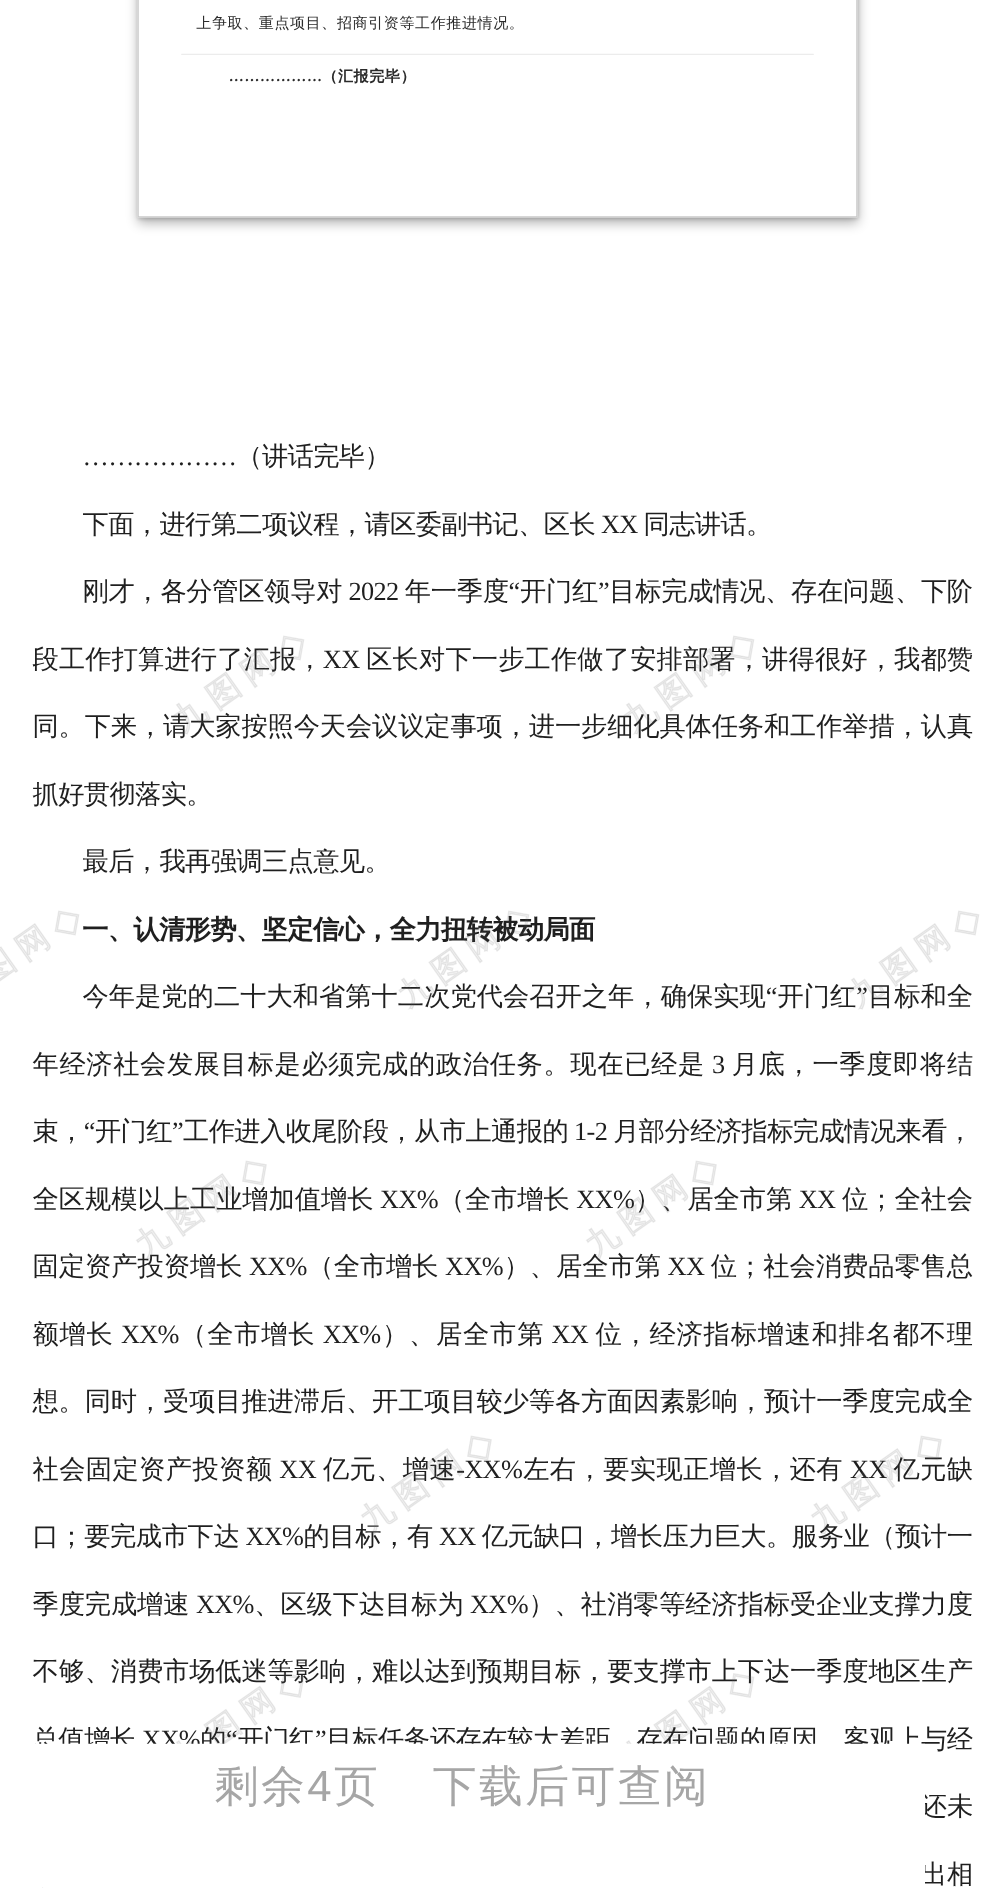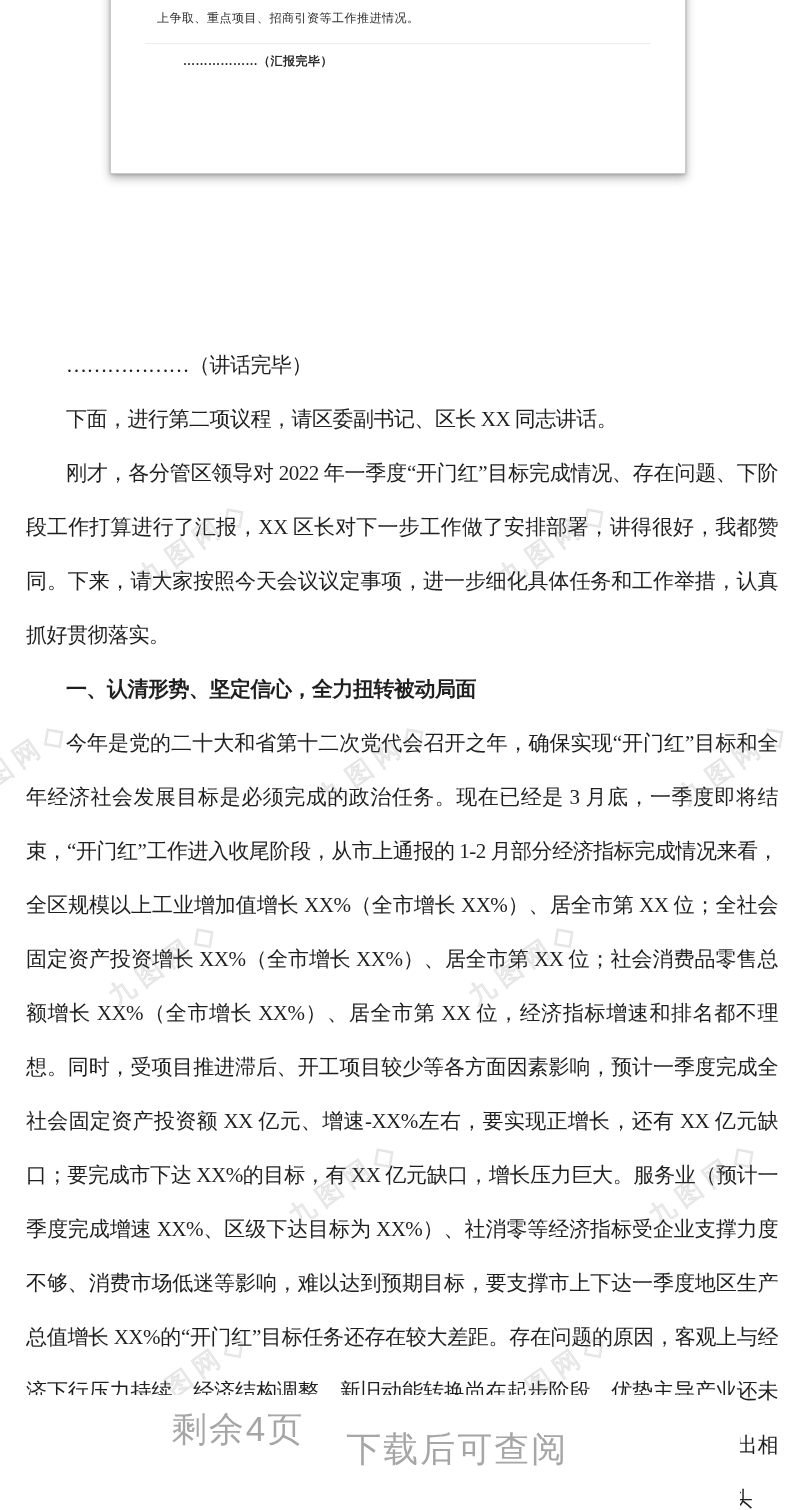--- a/index.html
+++ b/index.html
@@ -80,21 +80,21 @@
     display: flex;
     justify-content: center;
     align-items: flex-start;
     padding-top: 11px;
     box-sizing: border-box;
     font-family: "Liberation Sans", "DejaVu Sans", sans-serif;
     font-size: 35px;
     color: #a6a6a6;
     letter-spacing: 2px;
   }
-  .footer .hint { margin-left: 42px; margin-top: 20px; }
+  .footer .hint { margin-left: 42px; }
 </style>
 </head>
 <body>
 
 <div>
 
   <div class="prev-page">
     <div class="pp-line pp-line1">上争取、重点项目、招商引资等工作推进情况。</div>
     <div class="pp-rule"></div>
     <div class="pp-line pp-line2">………………（汇报完毕）</div>
@@ -111,20 +111,21 @@
     <div class="wm" style="left:280px; top:1165px;"><span class="wm-t">九图网</span><span class="wm-d">◇</span></div>
     <div class="wm" style="left:640px; top:1165px;"><span class="wm-t">九图网</span><span class="wm-d">◇</span></div>
     <div class="wm" style="left:130px; top:1355px;"><span class="wm-t">九图网</span><span class="wm-d">◇</span></div>
     <div class="wm" style="left:490px; top:1355px;"><span class="wm-t">九图网</span><span class="wm-d">◇</span></div>
   </div>
 
   <div class="doc">
     <p>………………（讲话完毕）</p>
     <p>下面，进行第二项议程，请区委副书记、区长 XX 同志讲话。</p>
     <p>刚才，各分管区领导对 2022 年一季度“开门红”目标完成情况、存在问题、下阶段工作打算进行了汇报，XX 区长对下一步工作做了安排部署，讲得很好，我都赞同。下来，请大家按照今天会议议定事项，进一步细化具体任务和工作举措，认真抓好贯彻落实。</p>
+    <p>最后，我再强调三点意见。</p>
     <p class="heading">一、认清形势、坚定信心，全力扭转被动局面</p>
     <p>今年是党的二十大和省第十二次党代会召开之年，确保实现“开门红”目标和全年经济社会发展目标是必须完成的政治任务。现在已经是 3 月底，一季度即将结束，“开门红”工作进入收尾阶段，从市上通报的 1-2 月部分经济指标完成情况来看，全区规模以上工业增加值增长 XX%（全市增长 XX%）、居全市第 XX 位；全社会固定资产投资增长 XX%（全市增长 XX%）、居全市第 XX 位；社会消费品零售总额增长 XX%（全市增长 XX%）、居全市第 XX 位，经济指标增速和排名都不理想。同时，受项目推进滞后、开工项目较少等各方面因素影响，预计一季度完成全社会固定资产投资额 XX 亿元、增速-XX%左右，要实现正增长，还有 XX 亿元缺口；要完成市下达 XX%的目标，有 XX 亿元缺口，增长压力巨大。服务业（预计一季度完成增速 XX%、区级下达目标为 XX%）、社消零等经济指标受企业支撑力度不够、消费市场低迷等影响，难以达到预期目标，要支撑市上下达一季度地区生产总值增长 XX%的“开门红”目标任务还存在较大差距。存在问题的原因，客观上与经济下行压力持续，经济结构调整、新旧动能转换尚在起步阶段，优势主导产业还未形成集聚效应，科技创新对产业的支撑能力还较弱等因素有关。主观上则暴露出相关部门还一定程度存在精力不够聚焦、措施不够精准、落实不够到位、“十个指头</p>
   </div>
 
   <div class="footer">
     <span class="remaining">剩余4页</span>
     <span class="hint">下载后可查阅</span>
   </div>
 
 </div>

